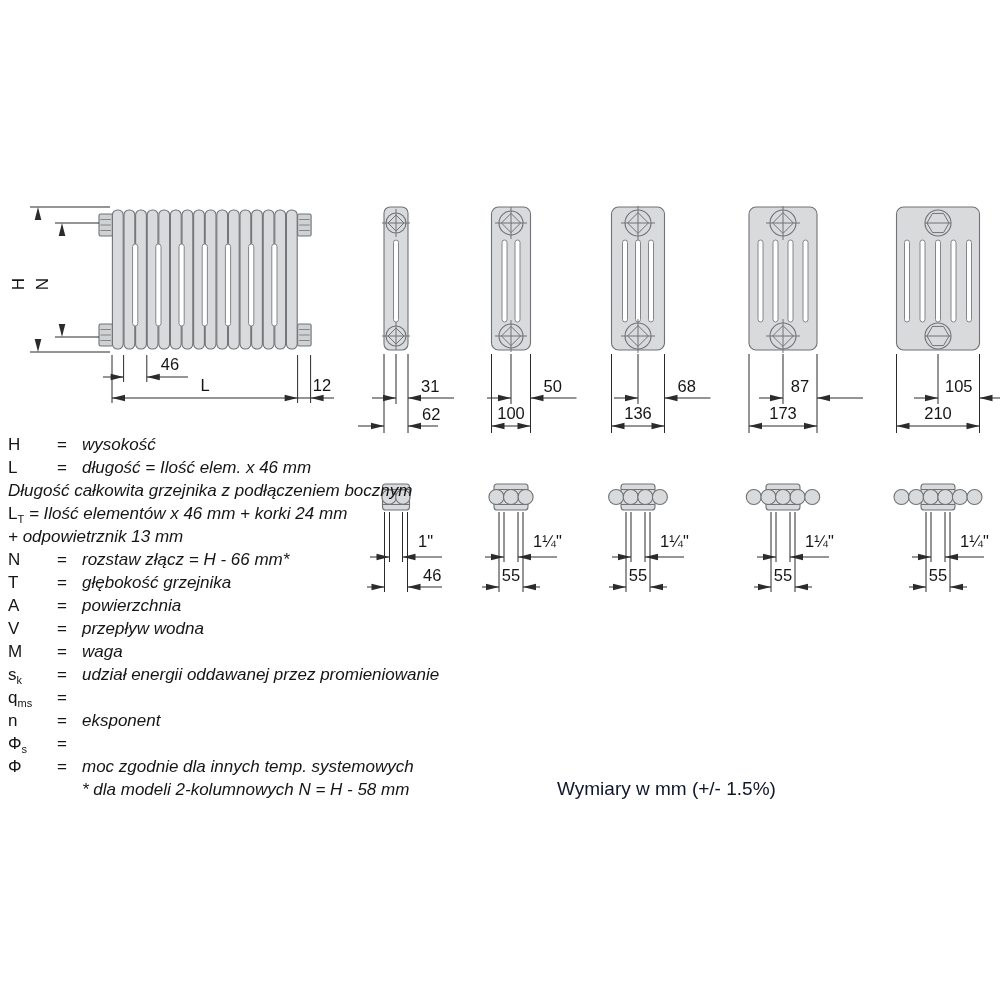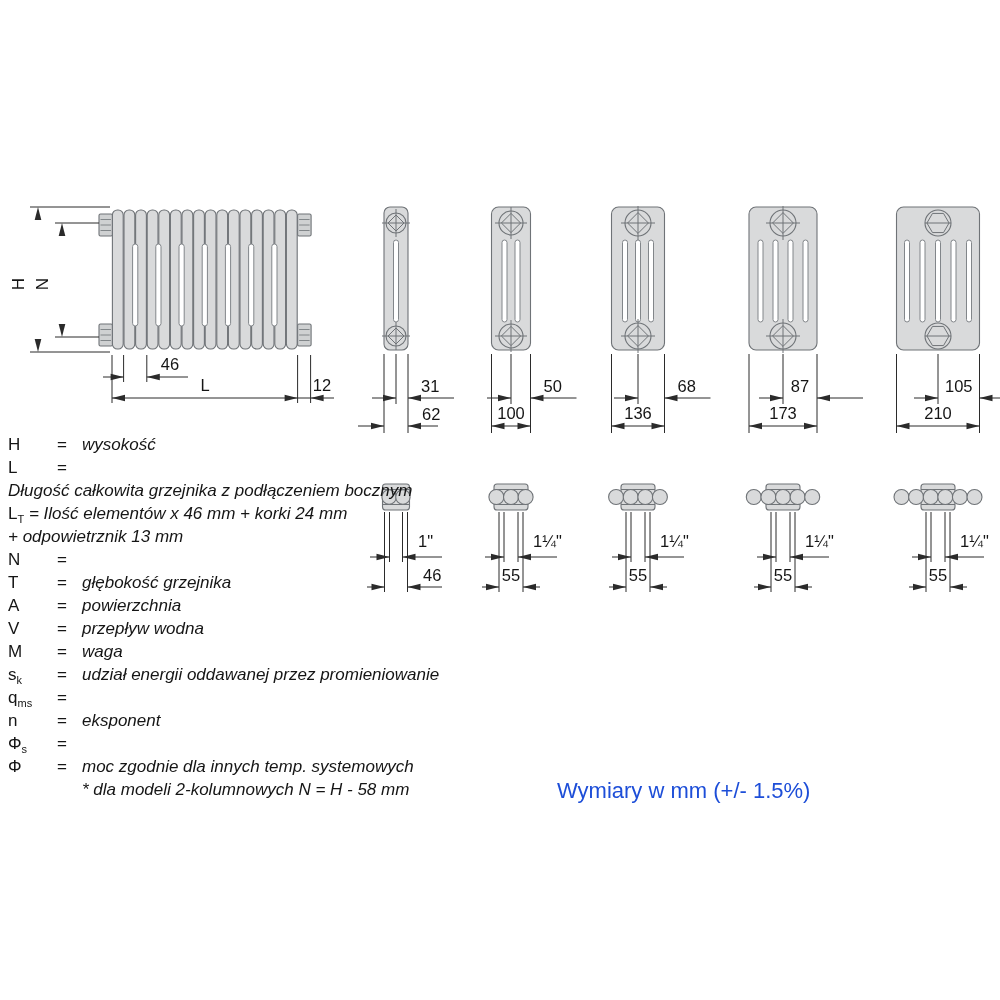--- a/index.html
+++ b/index.html
@@ -6,21 +6,21 @@
   #stage{position:relative;width:1000px;height:1000px;background:#fff;overflow:hidden;
          font-family:"Liberation Sans",sans-serif;color:#111;}
   #drawing{position:absolute;left:0;top:0;}
   .legend{position:absolute;left:8px;top:433px;font-size:17px;line-height:23px;color:#151515;}
   .legend-row{display:flex;height:23px;white-space:pre;}
   .sym{display:inline-block;width:49px;flex:0 0 49px;}
   .eq{display:inline-block;width:25px;flex:0 0 25px;}
   .free{white-space:pre;font-style:italic;}
   .indent{padding-left:74px;}
   .subsc{font-size:11px;position:relative;top:4px;}
-  .note{position:absolute;left:557px;top:778px;font-size:22px;color:#1d4ed8;}
+  .note{position:absolute;left:557px;top:778px;font-size:19px;color:#0f172a;}
 </style>
 </head>
 <body>
 
 <div id="stage">
   <svg id="drawing" width="1000" height="620" viewBox="0 0 1000 620">
       <g>
         <rect x="99" y="214" width="13.5" height="22" rx="1.5" fill="#cfd1d2" stroke="#6f7377" stroke-width="1.1"></rect>
         <line x1="100.5" y1="219.5" x2="111" y2="219.5" stroke="#6f7377" stroke-width="0.8"></line>
         <line x1="100.5" y1="225" x2="111" y2="225" stroke="#6f7377" stroke-width="0.8"></line>
@@ -329,25 +329,25 @@
         <text x="960" y="547" fill="#151515" font-size="16.5" text-anchor="start" font-family="&quot;Liberation Sans&quot;, sans-serif">1¼"</text>
         <line x1="909" y1="587" x2="926" y2="587" stroke="#2b2b2b" stroke-width="1"></line>
         <polygon points="926,587 913,583.7 913,590.3" fill="#2b2b2b" stroke="none"></polygon>
         <polygon points="950,587 963,583.7 963,590.3" fill="#2b2b2b" stroke="none"></polygon>
         <line x1="950" y1="587" x2="967" y2="587" stroke="#2b2b2b" stroke-width="1"></line>
         <text x="938" y="581" fill="#151515" font-size="16.5" text-anchor="middle" font-family="&quot;Liberation Sans&quot;, sans-serif">55</text>
       </g>
     </svg>
   <div class="legend" id="legend">
       <div class="legend-row"><span class="sym">H</span><span class="eq">=</span><span class="free">wysokość</span></div>
-      <div class="legend-row"><span class="sym">L</span><span class="eq">=</span></div>
+      <div class="legend-row"><span class="sym">L</span><span class="eq">=</span><span class="free">długość = Ilość elem. x 46 mm</span></div>
       <div class="legend-row"><span class="free">Długość całkowita grzejnika z podłączeniem bocznym</span></div>
       <div class="legend-row"><span>L<span class="subsc">T</span></span><span class="free"> = Ilość elementów x 46 mm + korki 24 mm</span></div>
       <div class="legend-row"><span class="free">+ odpowietrznik 13 mm</span></div>
-      <div class="legend-row"><span class="sym">N</span><span class="eq">=</span></div>
+      <div class="legend-row"><span class="sym">N</span><span class="eq">=</span><span class="free">rozstaw złącz = H - 66 mm*</span></div>
       <div class="legend-row"><span class="sym">T</span><span class="eq">=</span><span class="free">głębokość grzejnika</span></div>
       <div class="legend-row"><span class="sym">A</span><span class="eq">=</span><span class="free">powierzchnia</span></div>
       <div class="legend-row"><span class="sym">V</span><span class="eq">=</span><span class="free">przepływ wodna</span></div>
       <div class="legend-row"><span class="sym">M</span><span class="eq">=</span><span class="free">waga</span></div>
       <div class="legend-row"><span class="sym">s<span class="subsc">k</span></span><span class="eq">=</span><span class="free">udział energii oddawanej przez promieniowanie</span></div>
       <div class="legend-row"><span class="sym">q<span class="subsc">ms</span></span><span class="eq">=</span></div>
       <div class="legend-row"><span class="sym">n</span><span class="eq">=</span><span class="free">eksponent</span></div>
       <div class="legend-row"><span class="sym">Φ<span class="subsc">s</span></span><span class="eq">=</span></div>
       <div class="legend-row"><span class="sym">Φ</span><span class="eq">=</span><span class="free">moc zgodnie dla innych temp. systemowych</span></div>
       <div class="legend-row indent"><span class="free">* dla modeli 2-kolumnowych N = H - 58 mm</span></div>

